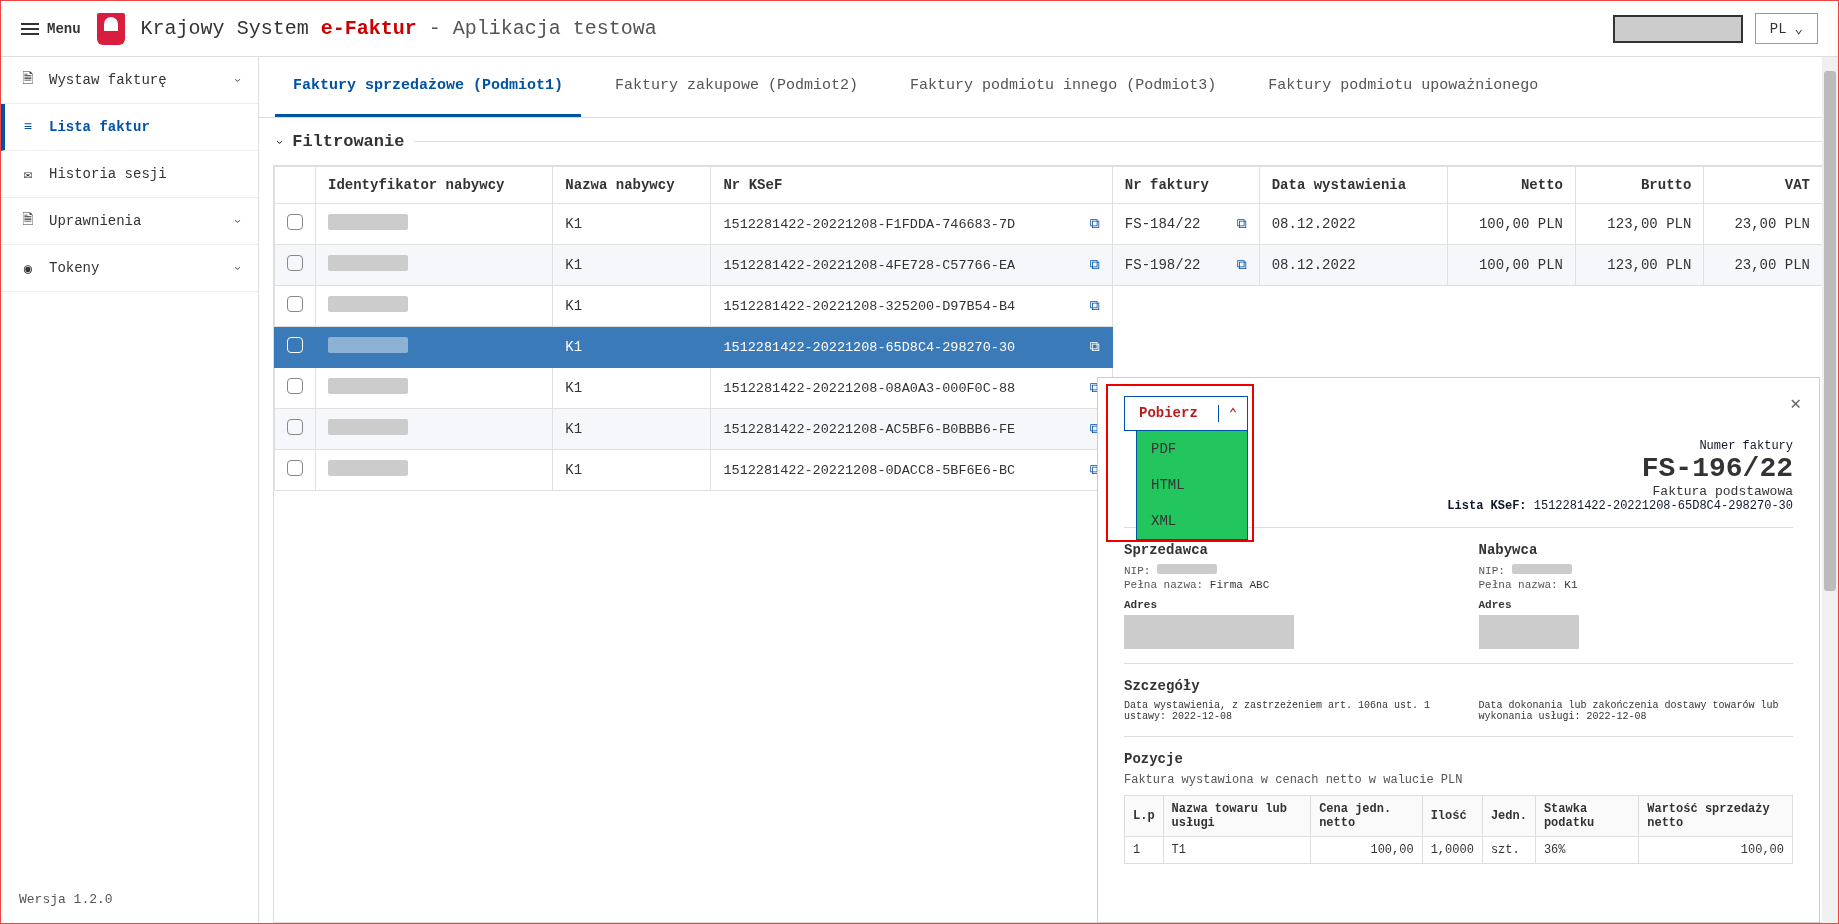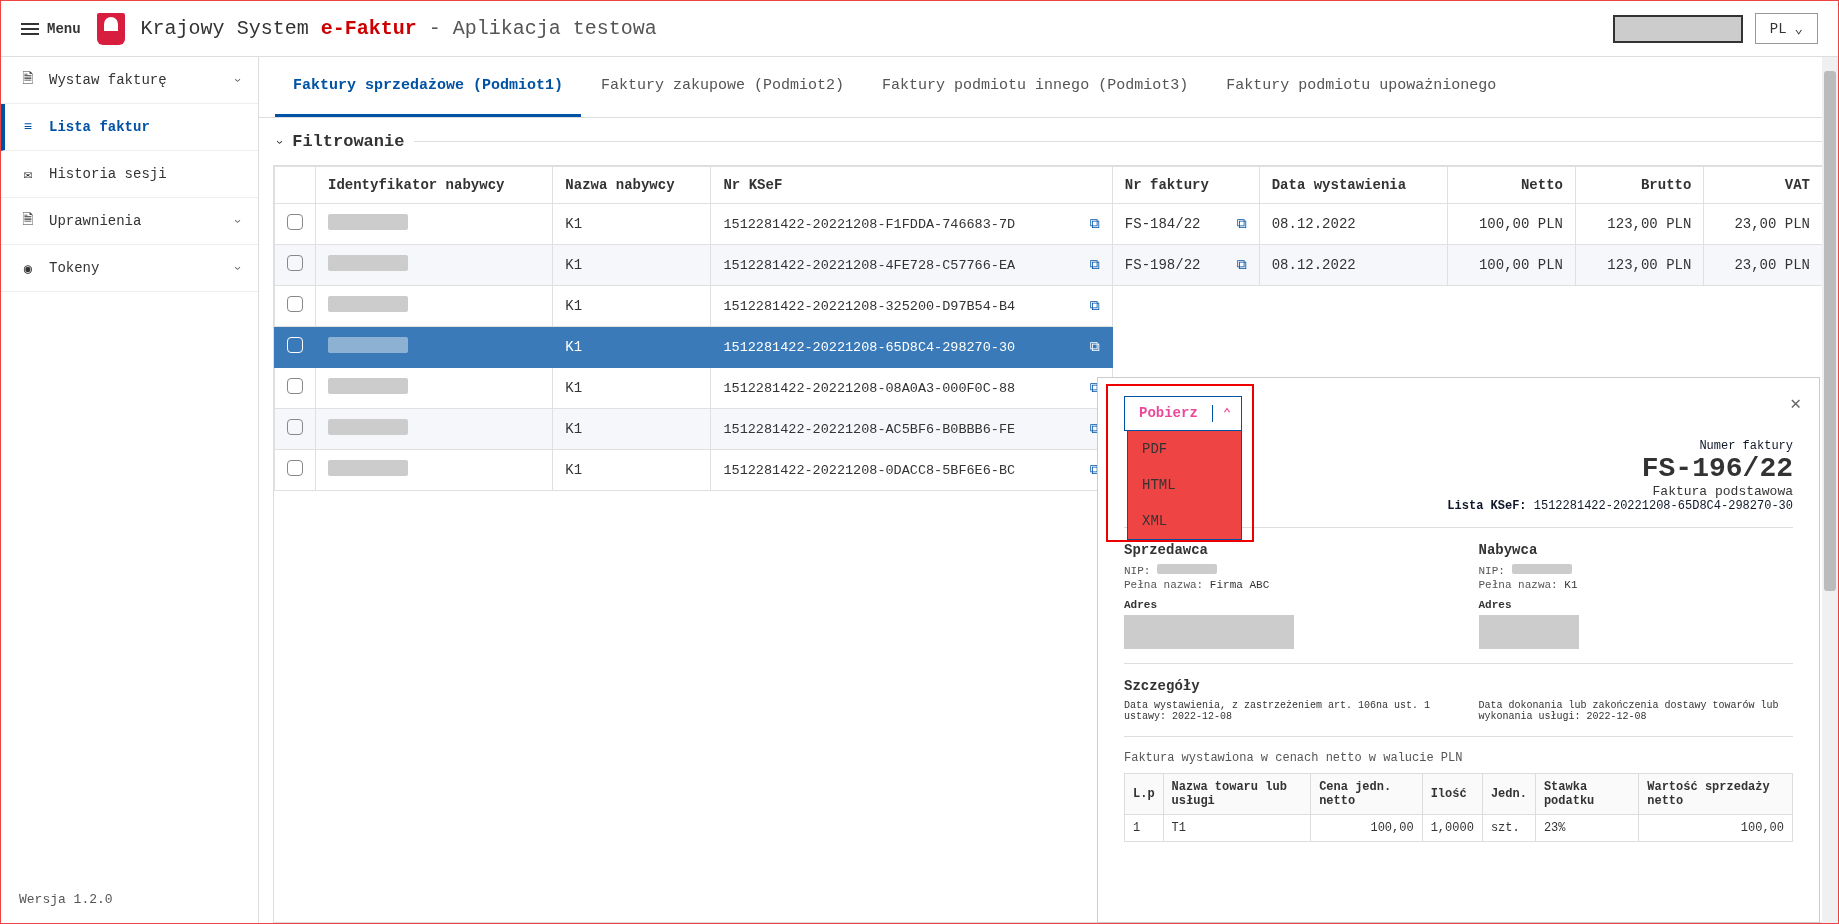--- a/index.html
+++ b/index.html
@@ -18,21 +18,21 @@
 .redact-box { width: 130px; height: 28px; background: #ccc; border: 2px solid #333; }
 .lang-btn { border: 1px solid #999; padding: 6px 14px; display: flex; align-items: center; gap: 8px; cursor: pointer; background: #fff; }
 .body { flex: 1; display: flex; overflow: hidden; }
 .sidebar { width: 258px; border-right: 1px solid #ddd; display: flex; flex-direction: column; }
 .nav-item { padding: 14px 18px; display: flex; align-items: center; gap: 12px; cursor: pointer; border-bottom: 1px solid #eee; color: #333; }
 .nav-item.active { color: #0052a5; font-weight: 600; border-left: 4px solid #0052a5; padding-left: 14px; background: #fff; }
 .nav-item .chev { margin-left: auto; transform: rotate(90deg); font-size: 12px; color: #666; }
 .nav-icon { width: 18px; height: 18px; display: inline-flex; align-items: center; justify-content: center; }
 .version { margin-top: auto; padding: 16px 18px; color: #555; font-size: 13px; }
 .main { flex: 1; display: flex; flex-direction: column; overflow: hidden; position: relative; }
-.tabs { display: flex; gap: 2px; border-bottom: 1px solid #ddd; padding: 0 16px; }
+.tabs { display: flex; gap: 16px; border-bottom: 1px solid #ddd; padding: 0 16px; }
 .tab { padding: 20px 18px; cursor: pointer; color: #555; font-size: 15px; }
 .tab.active { color: #0052a5; font-weight: 600; border-bottom: 3px solid #0052a5; }
 .filter-row { padding: 14px 16px; display: flex; align-items: center; gap: 10px; }
 .filter-row .chev { transform: rotate(90deg); font-size: 12px; }
 .filter-row .label { font-weight: 700; font-size: 17px; }
 .filter-row .line { flex: 1; height: 1px; background: #ddd; }
 .table-wrap { flex: 1; overflow: auto; margin: 0 14px; border: 1px solid #ddd; }
 table.grid { width: 100%; border-collapse: collapse; }
 table.grid th, table.grid td { border: 1px solid #e0e0e0; padding: 10px 12px; text-align: left; font-size: 14px; vertical-align: middle; }
 table.grid th { font-weight: 700; background: #fff; }
@@ -47,24 +47,24 @@
 .copy-ic { color: #0052a5; cursor: pointer; font-size: 14px; margin-left: 6px; }
 tr.selected .copy-ic { color: #fff; }
 .cell-flex { display: flex; align-items: center; justify-content: space-between; gap: 8px; }
 .ksef-cell { display: flex; align-items: center; gap: 8px; }
 .ksef-cell .txt { flex: 1; word-break: break-all; font-size: 13.5px; }
 
 
 .details-panel { position: absolute; top: 320px; left: 838px; right: 18px; bottom: 0; background: #fff; border: 1px solid #ccc; overflow: hidden; display: flex; flex-direction: column; }
 .details-inner { padding: 18px 26px; overflow-y: auto; flex: 1; }
 .dl-wrap { position: relative; display: inline-block; }
-.dl-btn { border: 1.5px solid #0052a5; color: #ec4899; font-weight: 600; padding: 8px 0; display: flex; cursor: pointer; background: #fff; }
+.dl-btn { border: 1.5px solid #0052a5; color: #b91c1c; font-weight: 600; padding: 8px 0; display: flex; cursor: pointer; background: #fff; gap: 6px; }
 .dl-btn .lbl { padding: 0 14px; }
 .dl-btn .ar { border-left: 1.5px solid #0052a5; padding: 0 10px; }
-.dl-menu { position: absolute; top: 100%; left: 3px; right: 0; border: 1.5px solid #0052a5; border-top: none; background: #ef4444; }
+.dl-menu { position: absolute; top: 100%; left: 12px; right: 0; border: 1.5px solid #0052a5; border-top: none; background: #22c55e; }
 .dl-menu div { padding: 10px 14px; cursor: pointer; color: #333; }
 .red-annot { position: absolute; border: 2.5px solid #e00; pointer-events: none; }
 .close-x { position: absolute; top: 14px; right: 18px; cursor: pointer; color: #666; font-size: 18px; }
 .inv-head { text-align: right; margin-top: 8px; }
 .inv-head .small { font-size: 12px; color: #0f172a; }
 .inv-head .num { font-size: 28px; font-weight: 800; }
 .inv-head .type { font-size: 13px; }
 .hr { border: 0; border-top: 1px solid #ddd; margin: 14px 0; }
 .two-col { display: flex; gap: 40px; }
 .two-col > div { flex: 1; }
@@ -313,41 +313,42 @@
           <hr class="hr">
 
           <div class="sec-title">Szczegóły</div>
           <div class="two-col" style="font-size:10px;">
             <div><span class="k">Data wystawienia, z zastrzeżeniem art. 106na ust. 1 ustawy:</span> <span>2022-12-08</span></div>
             <div><span class="k">Data dokonania lub zakończenia dostawy towarów lub wykonania usługi:</span> <span>2022-12-08</span></div>
           </div>
 
           <hr class="hr">
 
+          <div class="sec-title">Pozycje</div>
           <div class="items-note">Faktura wystawiona w cenach netto w walucie PLN</div>
           <table class="items-table">
             <thead>
                 <tr>
               <th>L.p</th>
               <th>Nazwa towaru lub usługi</th>
               <th>Cena jedn. netto</th>
               <th>Ilość</th>
               <th>Jedn.</th>
               <th>Stawka podatku</th>
               <th>Wartość sprzedaży netto</th>
             </tr>
               </thead>
             <tbody>
                 <tr>
               <td>1</td>
               <td>T1</td>
               <td style="text-align:right">100,00</td>
               <td style="text-align:right">1,0000</td>
               <td>szt.</td>
-              <td>23%</td>
+              <td>36%</td>
               <td style="text-align:right">100,00</td>
             </tr>
               </tbody>
           </table>
         </div>
       </div>
     </div>
   </div>
 
   <div class="scrollbar-right">

